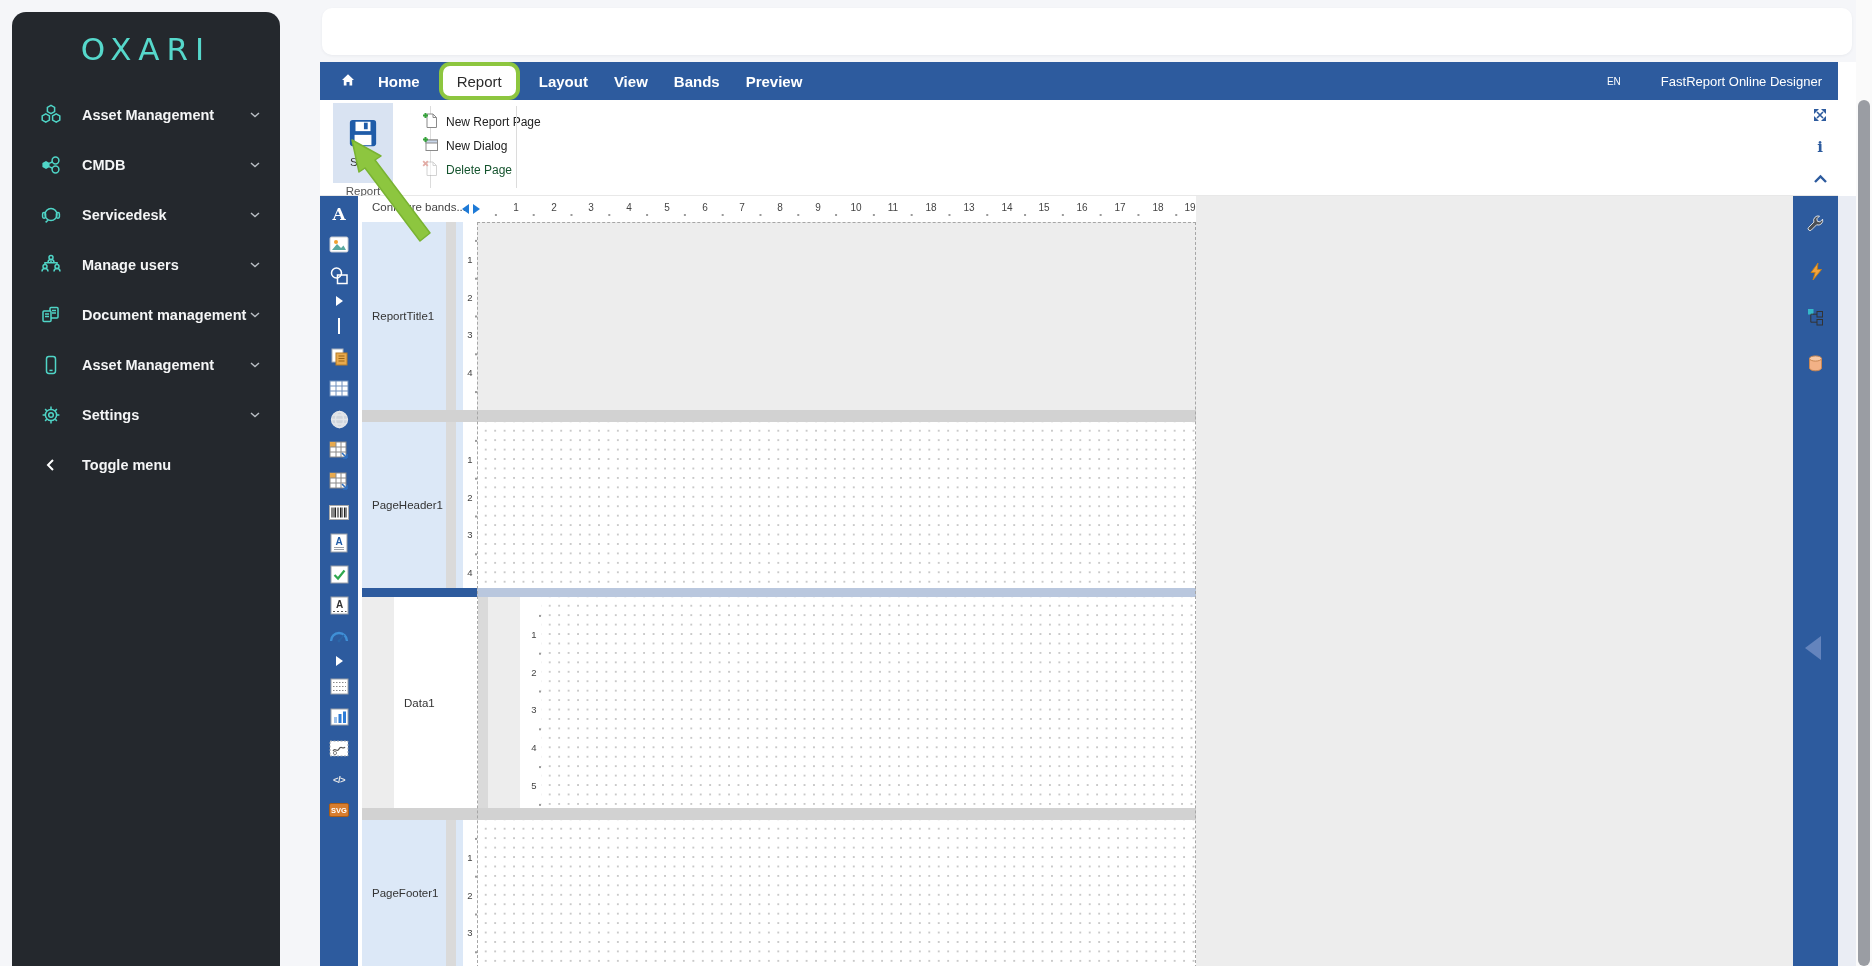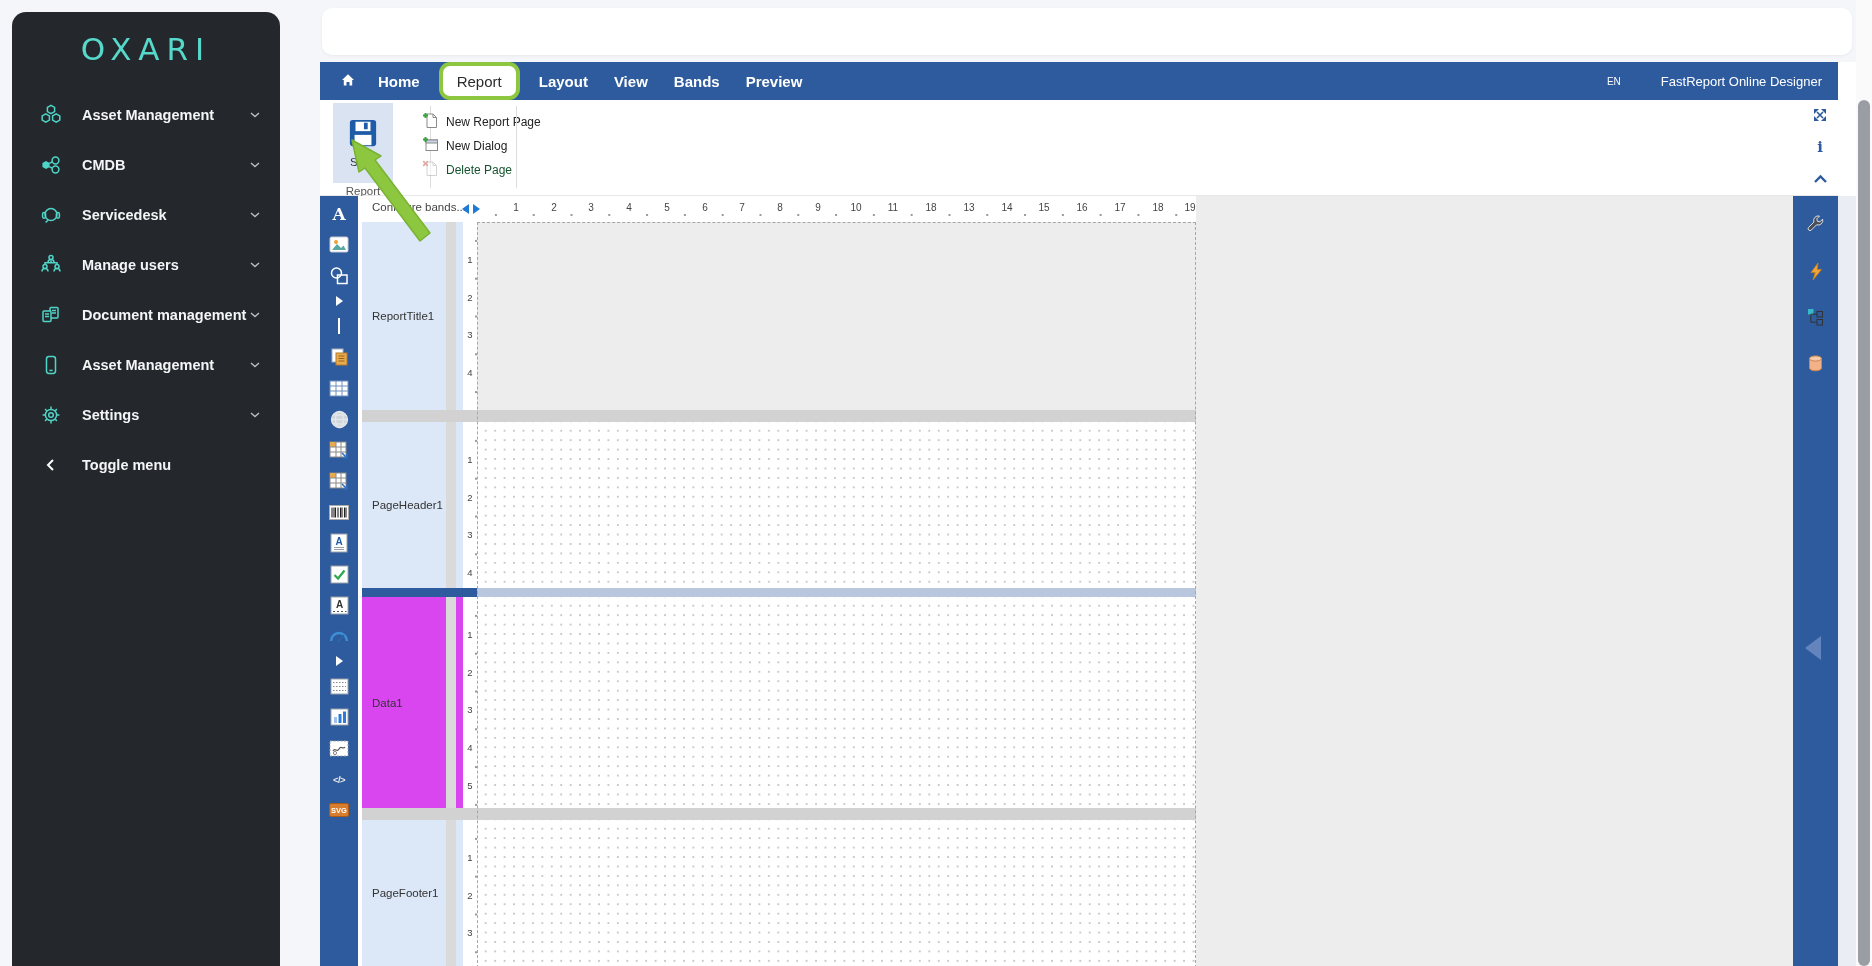--- a/index.html
+++ b/index.html
@@ -67,21 +67,21 @@
     background-image:radial-gradient(circle, #9a9a9a 0.9px, transparent 1.2px);
     background-size:37.8px 26px; background-position:0 6px; }
   .hnum { position:absolute; top:6px; width:12px; text-align:center; font-size:10px; color:#444; }
   .rows { position:absolute; left:0; top:26px; width:834px; bottom:0; display:flex; flex-direction:column; }
   .band-row { display:flex; }
   .b-label { width:84px; display:flex; align-items:center; padding-left:10px;
     font-size:11.5px; color:#333; cursor:pointer; }
   .b-gray { width:10px; background:#dadada; }
   .b-sliver { width:7px; }
   .blue .b-label, .blue .b-sliver { background:#dce8f7; }
-  .yellow .b-label, .yellow .b-sliver { background:#d946ef; }
+  .yellow .b-label, .yellow .b-sliver { background:#ffffff;margin-left:32px; }
   .b-ruler { width:14px; background:#fff; position:relative;
     background-image:radial-gradient(circle, #9a9a9a 0.9px, transparent 1.2px);
     background-size:14px 37.8px; background-position:6px 0; }
   .vnum { position:absolute; left:0; right:0; text-align:center; font-size:9.5px; color:#444; }
   .b-page { flex:1; position:relative; background-color:#fff;
     background-image:radial-gradient(circle, #c9c9c9 1px, transparent 1.35px);
     background-size:9.45px 9.45px; background-position:4px 4px; }
   .sep { height:12px; background:#d2d2d2; }
   .data-hdr { height:9px; display:flex; }
   .data-hdr .dk { width:115px; background:#2d5b9e; }

